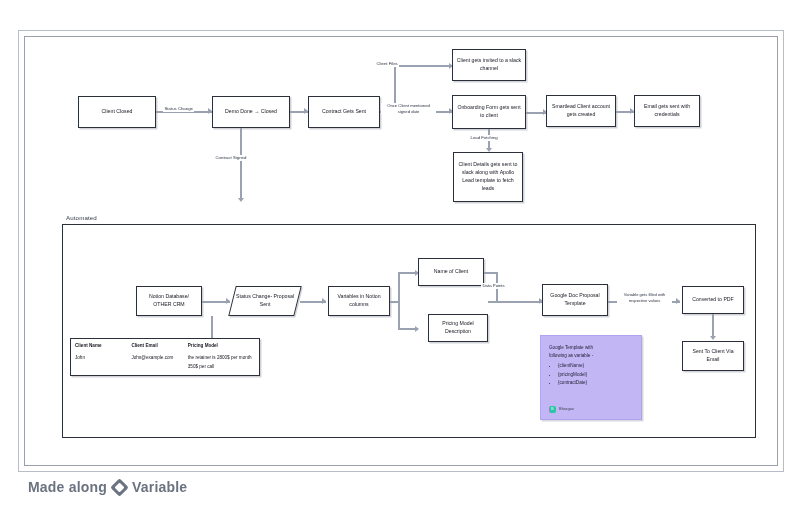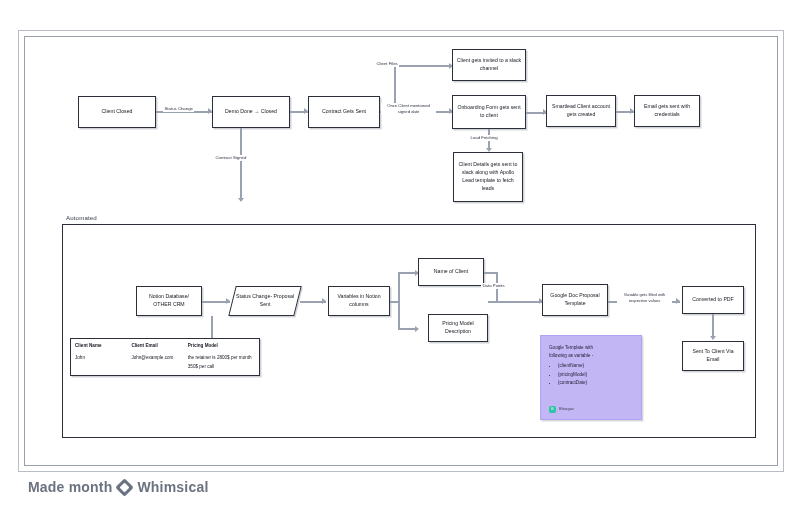--- a/index.html
+++ b/index.html
@@ -281,18 +281,18 @@
       <li>{pricingModel}</li>
       <li>{contractDate}</li>
     </ul>
     <div class="author">
       <span class="avatar">B</span>
       <span class="aname">Bhargav</span>
     </div>
   </div>
 
   <div class="brand">
-    <span>Made month</span>
+    <span>Made along</span>
     <span class="dia"></span>
-    <span>Whimsical</span>
+    <span>Variable</span>
   </div>
 
 </div>
 
 </body></html>

